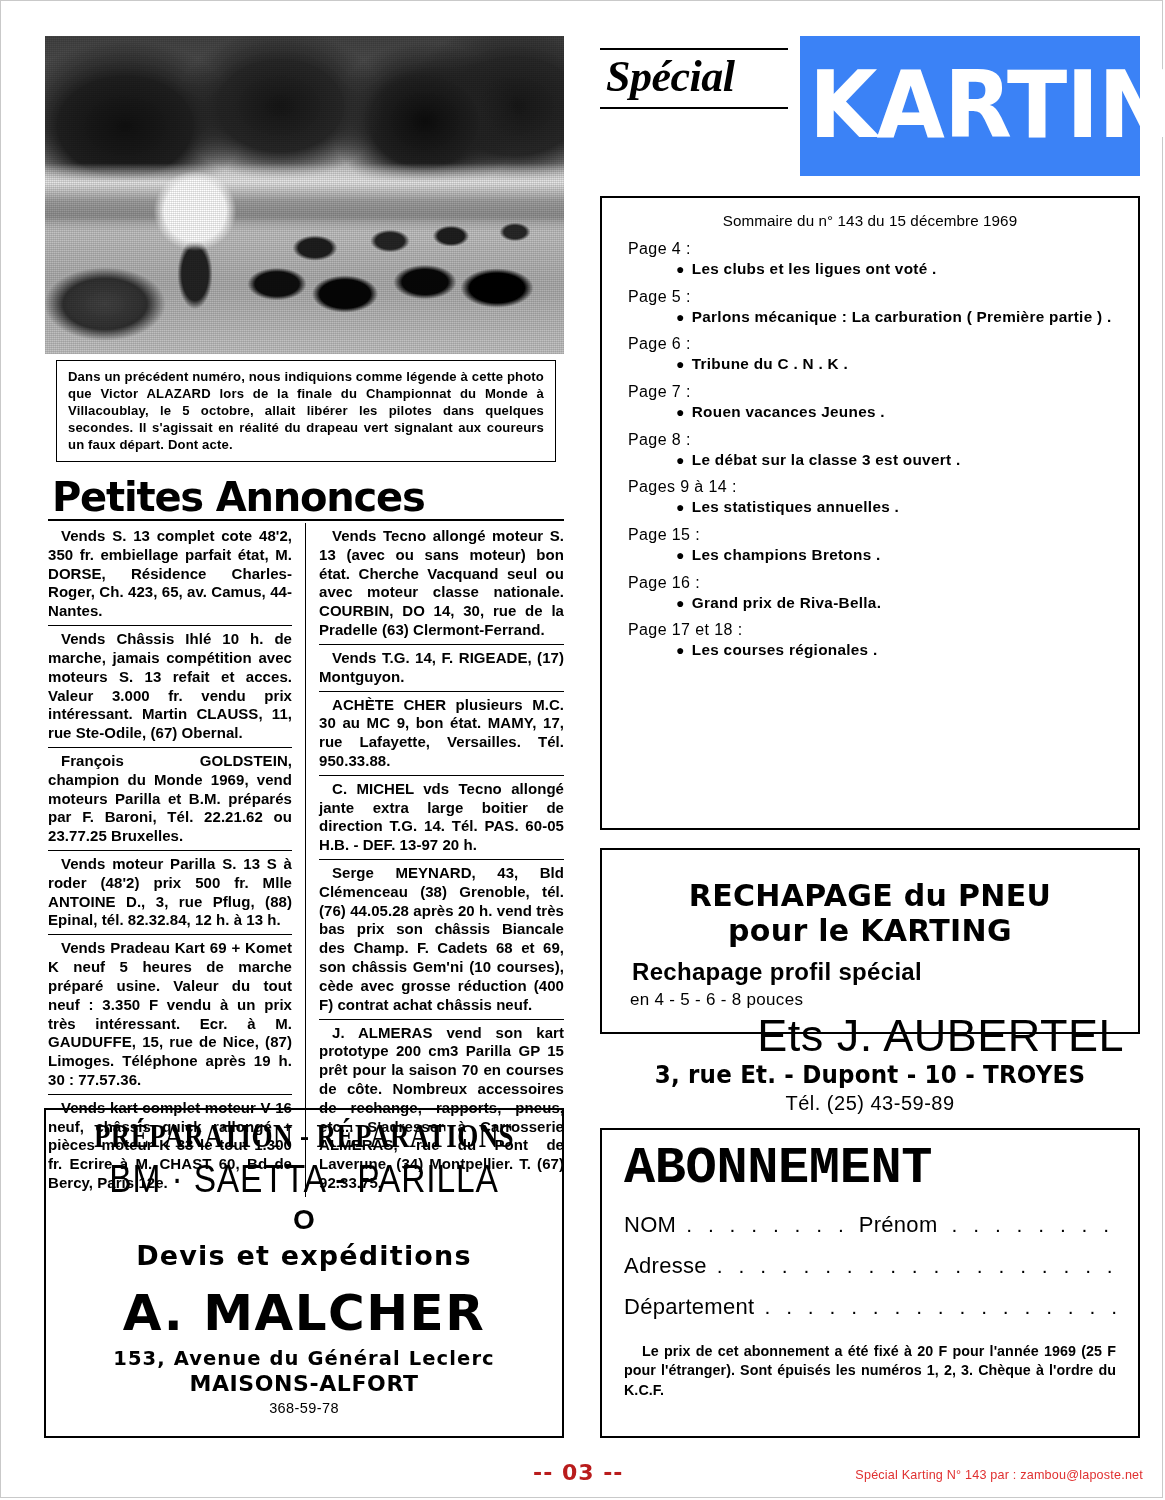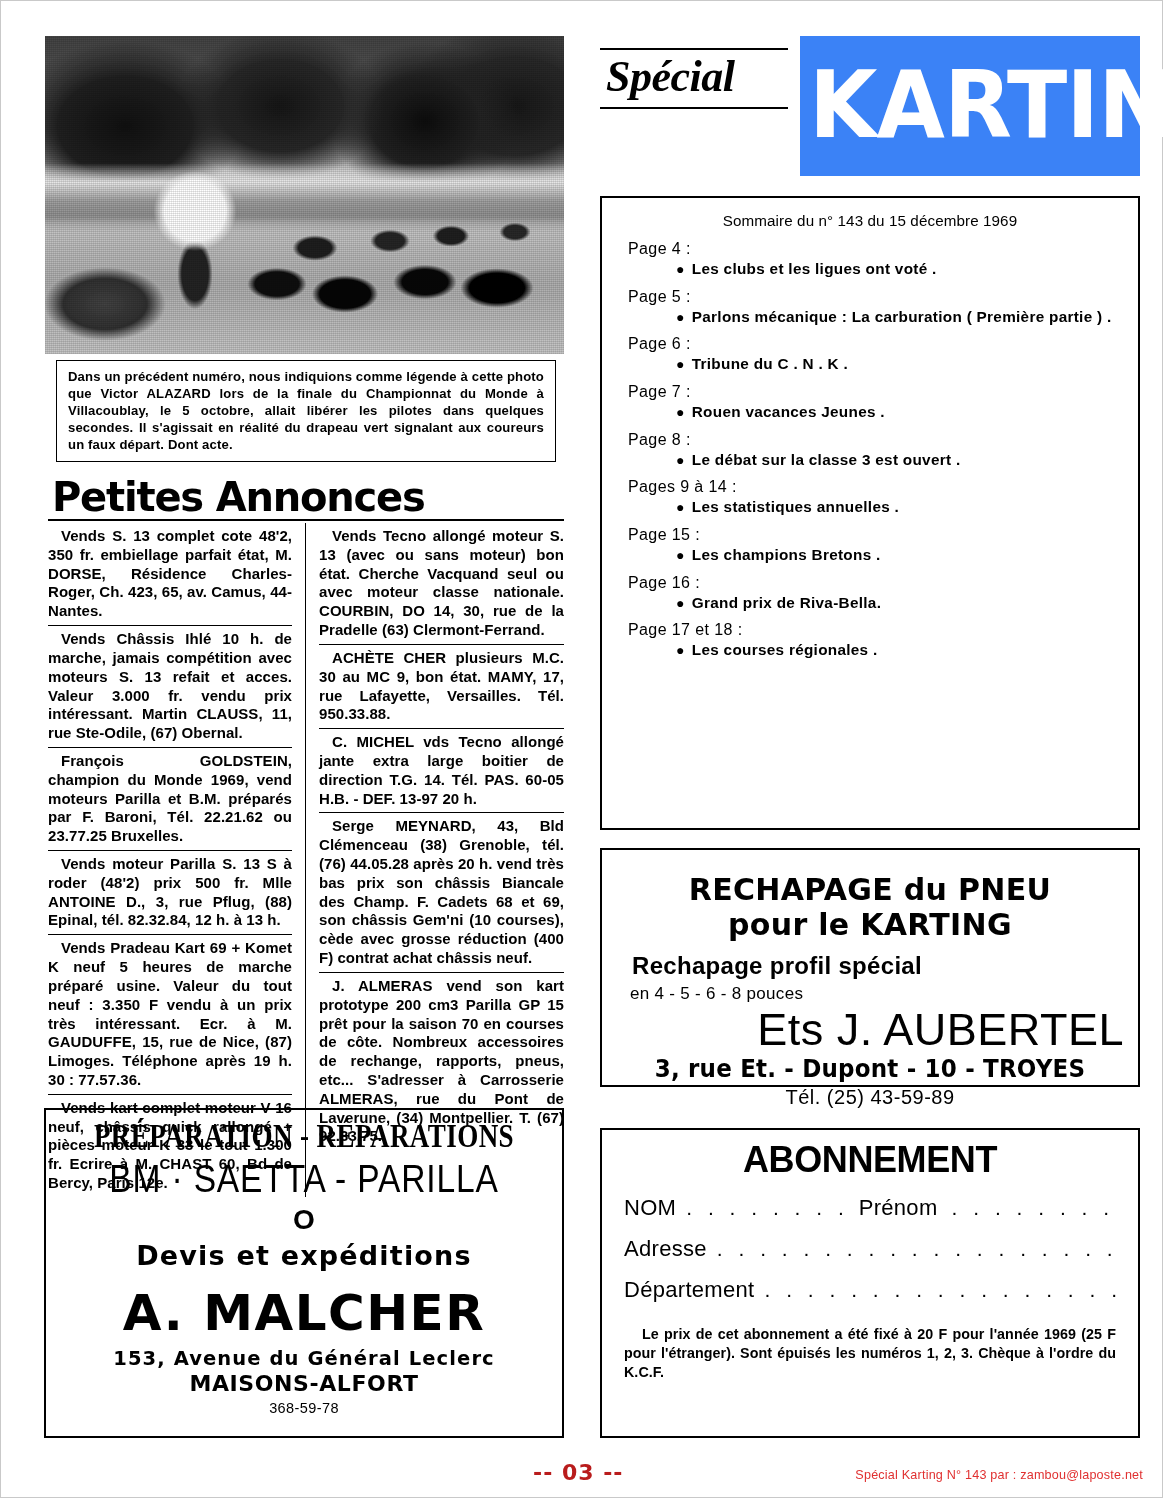--- a/index.html
+++ b/index.html
@@ -141,22 +141,22 @@
     letter-spacing:.1px;
   }
   .toc-page{font-size:16px;margin:0 0 2px 8px;letter-spacing:.4px;}
   .toc-item{
     font-size:15.3px;font-weight:bold;margin:0 0 9px 56px;
     letter-spacing:.3px;line-height:1.22;text-indent:-22px;padding-left:22px;
   }
   .toc-item .bullet{font-size:14px;margin-right:7px;}
 
   .aubertel{
-    position:absolute;left:600px;top:848px;width:540px;height:239px;
-    border:2.2px solid #000;box-sizing:border-box;padding-top:22px;
+    position:absolute;left:600px;top:848px;width:540px;height:186px;
+    border:2.2px solid #000;box-sizing:border-box;padding-top:28px;
   }
   .au-l1{
     text-align:center;font-size:30px;font-weight:bold;letter-spacing:.3px;
     font-family:"DejaVu Sans",sans-serif;line-height:1.18;
   }
   .au-l2{
     margin-left:30px;font-size:24px;font-weight:bold;margin-top:9px;
     letter-spacing:.3px;
   }
   .au-l3{
@@ -171,22 +171,22 @@
     text-align:center;font-size:25px;font-weight:bold;letter-spacing:.2px;
     transform:scaleX(.92);margin-top:1px;font-family:"DejaVu Sans",sans-serif;
   }
   .au-tel{text-align:center;font-size:20px;margin-top:3px;letter-spacing:.5px;}
 
   .abo{
     position:absolute;left:600px;top:1128px;width:540px;height:310px;
     border:2.2px solid #000;box-sizing:border-box;padding:10px 22px 0 22px;
   }
   .abo-title{
-    text-align:center;font-size:36px;font-weight:bold;letter-spacing:-.4px;
-    font-family:Liberation Sans, sans-serif;line-height:1.1;
+    text-align:left;font-size:52px;font-weight:bold;letter-spacing:-.4px;
+    font-family:Liberation Mono, monospace;line-height:1.1;
   }
   .abo-row{
     font-size:22px;margin-top:15px;display:flex;align-items:baseline;
     letter-spacing:.3px;white-space:nowrap;overflow:hidden;
   }
   .abo-row .lbl{flex:none;}
   .abo-row .dots{
     flex:1;overflow:hidden;letter-spacing:5px;font-size:21px;
     padding-left:10px;white-space:nowrap;
   }
@@ -227,20 +227,21 @@
   <div class="pa-col left" id="pa-left">
       <div class="ad"><span class="ind"></span><span>Vends S. 13 complet cote 48'2, 350 fr. embiellage parfait état, M. DORSE, Résidence Charles-Roger, Ch. 423, 65, av. Camus, 44-Nantes.</span></div>
       <div class="ad"><span class="ind"></span><span>Vends Châssis Ihlé 10 h. de marche, jamais compétition avec moteurs S. 13 refait et acces. Valeur 3.000 fr. vendu prix intéressant. Martin CLAUSS, 11, rue Ste-Odile, (67) Obernal.</span></div>
       <div class="ad"><span class="ind"></span><span>François GOLDSTEIN, champion du Monde 1969, vend moteurs Parilla et B.M. préparés par F. Baroni, Tél. 22.21.62 ou 23.77.25 Bruxelles.</span></div>
       <div class="ad"><span class="ind"></span><span>Vends moteur Parilla S. 13 S à roder (48'2) prix 500 fr. Mlle ANTOINE D., 3, rue Pflug, (88) Epinal, tél. 82.32.84, 12 h. à 13 h.</span></div>
       <div class="ad"><span class="ind"></span><span>Vends Pradeau Kart 69 + Komet K neuf 5 heures de marche préparé usine. Valeur du tout neuf : 3.350 F vendu à un prix très intéressant. Ecr. à M. GAUDUFFE, 15, rue de Nice, (87) Limoges. Téléphone après 19 h. 30 : 77.57.36.</span></div>
       <div class="ad"><span class="ind"></span><span>Vends kart complet moteur V 16 neuf, châssis quick rallongé + pièces moteur K 33 le tout 1.300 fr. Ecrire à M. CHAST 60, Bd de Bercy, Paris 12e.</span></div>
     </div>
   <div class="pa-col right" id="pa-right">
       <div class="ad"><span class="ind"></span><span>Vends Tecno allongé moteur S. 13 (avec ou sans moteur) bon état. Cherche Vacquand seul ou avec moteur classe nationale. COURBIN, DO 14, 30, rue de la Pradelle (63) Clermont-Ferrand.</span></div>
+      <div class="ad"><span class="ind"></span><span>Vends T.G. 14, F. RIGEADE, (17) Montguyon.</span></div>
       <div class="ad"><span class="ind"></span><span>ACHÈTE CHER plusieurs M.C. 30 au MC 9, bon état. MAMY, 17, rue Lafayette, Versailles. Tél. 950.33.88.</span></div>
       <div class="ad"><span class="ind"></span><span>C. MICHEL vds Tecno allongé jante extra large boitier de direction T.G. 14. Tél. PAS. 60-05 H.B. - DEF. 13-97 20 h.</span></div>
       <div class="ad"><span class="ind"></span><span>Serge MEYNARD, 43, Bld Clémenceau (38) Grenoble, tél. (76) 44.05.28 après 20 h. vend très bas prix son châssis Biancale des Champ. F. Cadets 68 et 69, son châssis Gem'ni (10 courses), cède avec grosse réduction (400 F) contrat achat châssis neuf.</span></div>
       <div class="ad"><span class="ind"></span><span>J. ALMERAS vend son kart prototype 200 cm3 Parilla GP 15 prêt pour la saison 70 en courses de côte. Nombreux accessoires de rechange, rapports, pneus, etc... S'adresser à Carrosserie ALMERAS, rue du Pont de Laverune, (34) Montpellier. T. (67) 92.33.75.</span></div>
     </div>
 </div>
 
 <div class="malcher">
   <div class="m-l1">PRÉPARATION  -  RÉPARATIONS</div>
   <div class="m-l2">BM · SAETTA - PARILLA</div>

